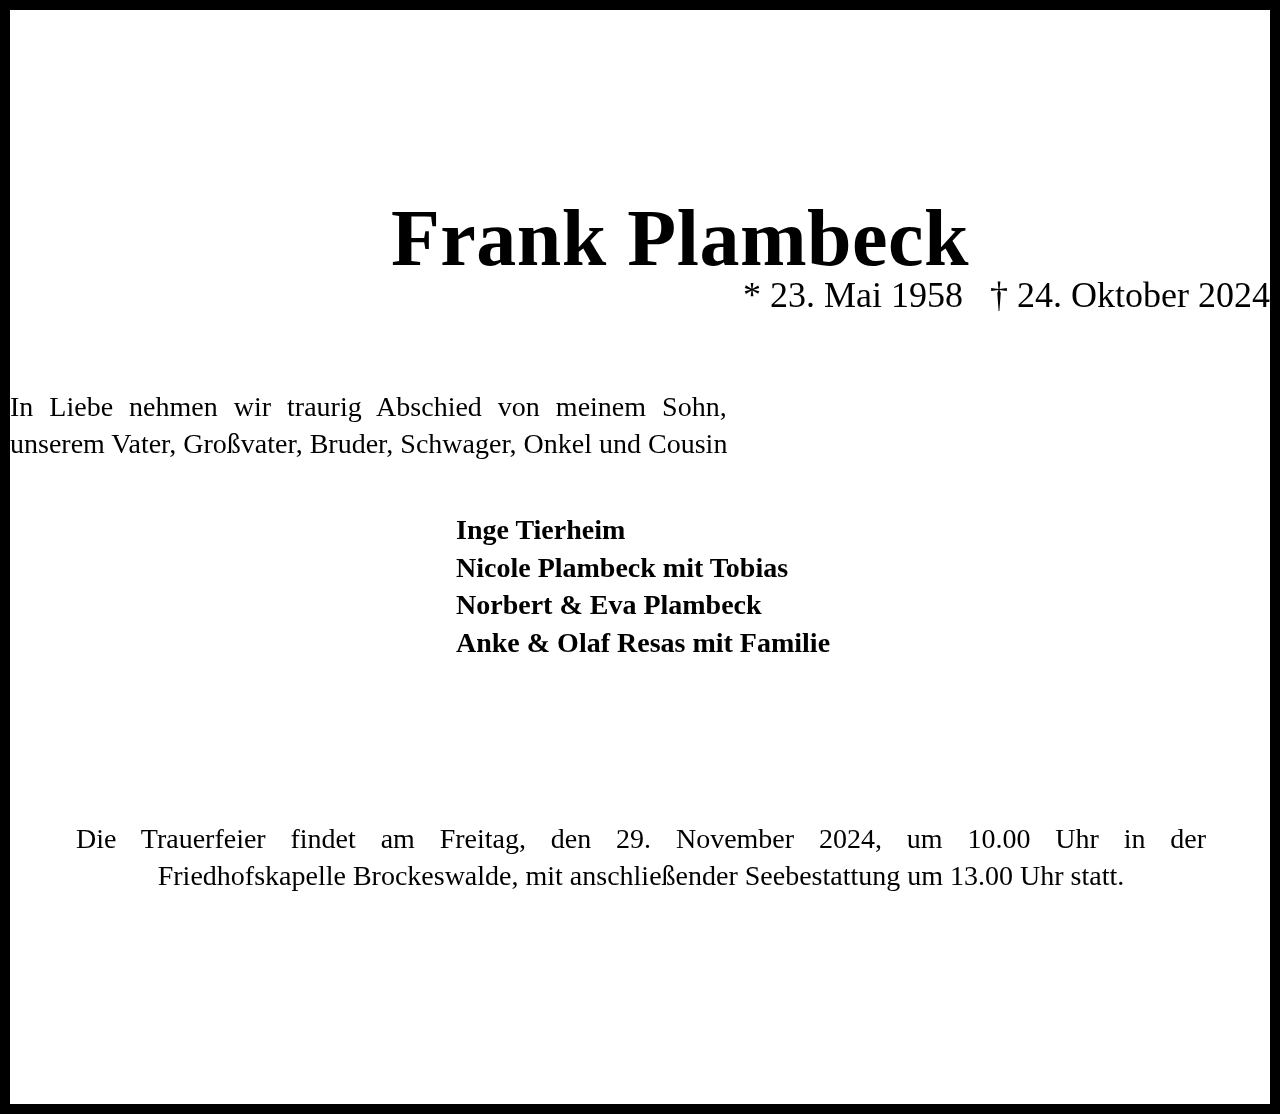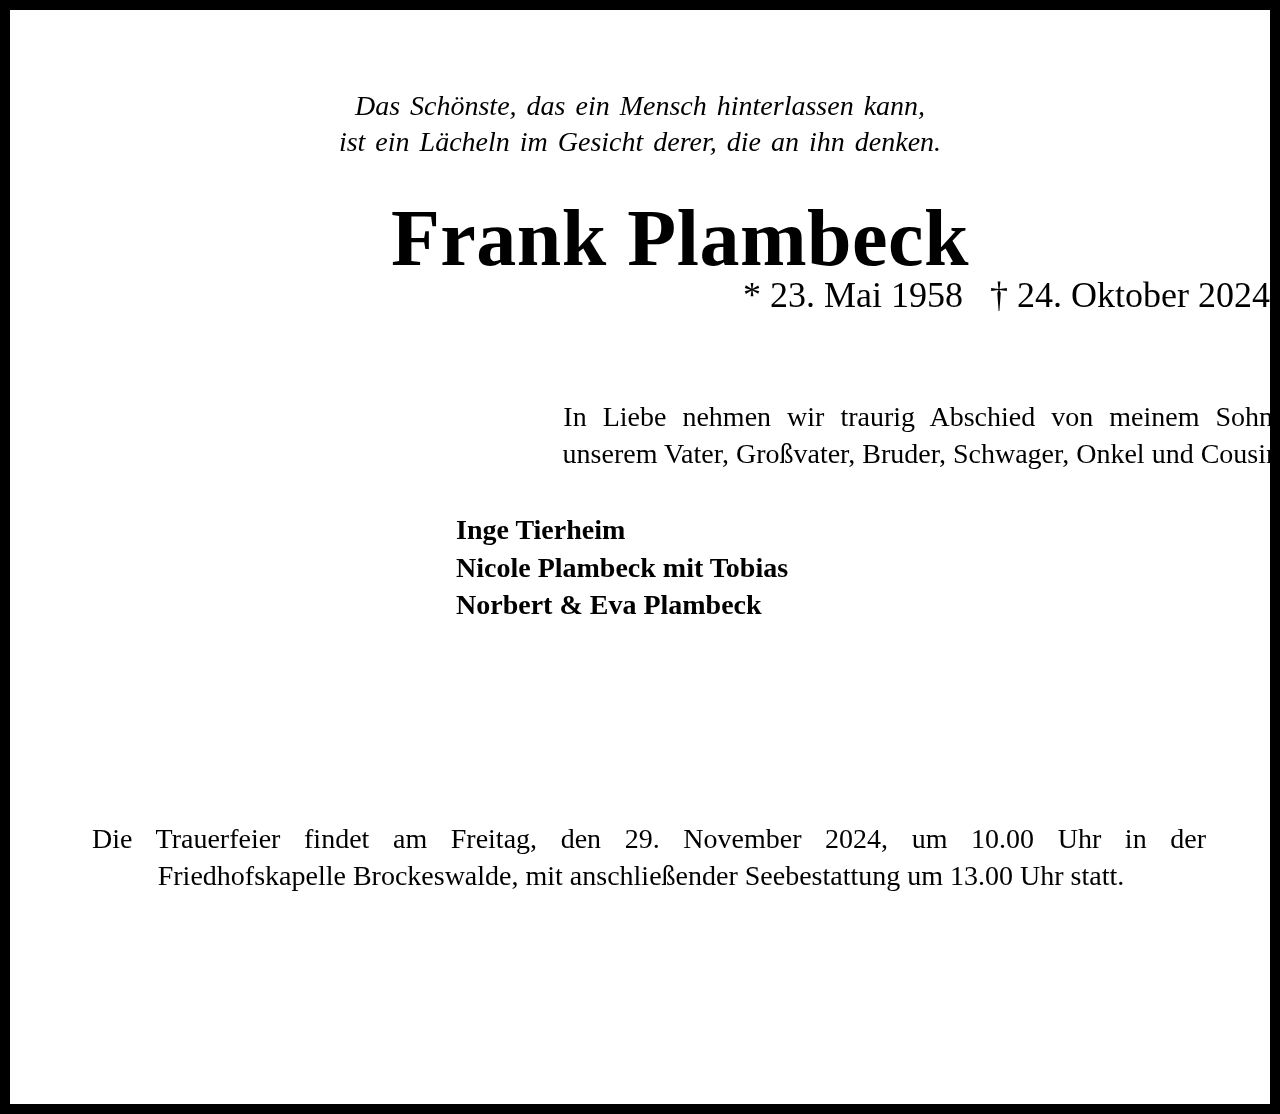--- a/index.html
+++ b/index.html
@@ -55,23 +55,23 @@
       top: 268px;
       width: 1260px;
       text-align: right;
       font-size: 36px;
       line-height: 34px;
       white-space: pre;
     }
     .intro {
       position: absolute;
       left: 0;
-      top: 388px;
+      top: 378px;
       width: 1270px;
-      text-align: right;
+      text-align: left;
       font-size: 28px;
       line-height: 37px;
     }
     .intro .l1 { word-spacing: 9px; }
     .mourners {
       position: absolute;
       left: 446px;
       top: 501px;
       font-weight: bold;
       font-size: 28px;
@@ -81,57 +81,54 @@
     .ceremony {
       position: absolute;
       left: 66px;
       top: 810px;
       width: 1130px;
       text-align: justify;
       text-align-last: center;
       font-size: 28px;
       line-height: 37px;
     }
-    .ceremony .l1 { text-align: justify; text-align-last: justify; word-spacing: 4px; margin-left: 16px; }
+    .ceremony .l1 { text-align: justify; text-align-last: justify; word-spacing: 4px; }
     .ceremony .l2 { text-align: center; white-space: nowrap; }
     .donation {
       position: absolute;
       left: 66px;
       top: 924px;
       width: 1130px;
       font-size: 28px;
       line-height: 37.5px;
     }
     .donation .l1 { text-align: justify; text-align-last: justify; padding: 0 18px; }
     .donation .l2 { text-align: center; white-space: nowrap; }
     .donation .l3 { text-align: center; white-space: nowrap; }
   </style>
 </head>
 <body>
 
 <div class="card">
 
-  <div class="quote">
-    <div>Das Schönste, das ein Mensch hinterlassen kann,</div>
-    <div>ist ein Lächeln im Gesicht derer, die an ihn denken.</div>
-  </div>
 
   <div class="name">Frank Plambeck</div>
 
   <div class="dates">* 23. Mai 1958   † 24. Oktober 2024</div>
 
   <div class="intro">
     <div class="l1">In Liebe nehmen wir traurig Abschied von meinem Sohn,</div>
     <div class="l2">unserem Vater, Großvater, Bruder, Schwager, Onkel und Cousin</div>
   </div>
 
   <div class="mourners">
     <div>Inge Tierheim</div>
     <div>Nicole Plambeck mit Tobias</div>
     <div>Norbert &amp; Eva Plambeck</div>
+    <div>Anke &amp; Olaf Resas mit Familie</div>
   </div>
 
   <div class="ceremony">
     <div class="l1">Die Trauerfeier findet am Freitag, den 29. November 2024, um 10.00 Uhr in der</div>
     <div class="l2">Friedhofskapelle Brockeswalde, mit anschließender Seebestattung um 13.00 Uhr statt.</div>
   </div>
 
 
 </div>
 

